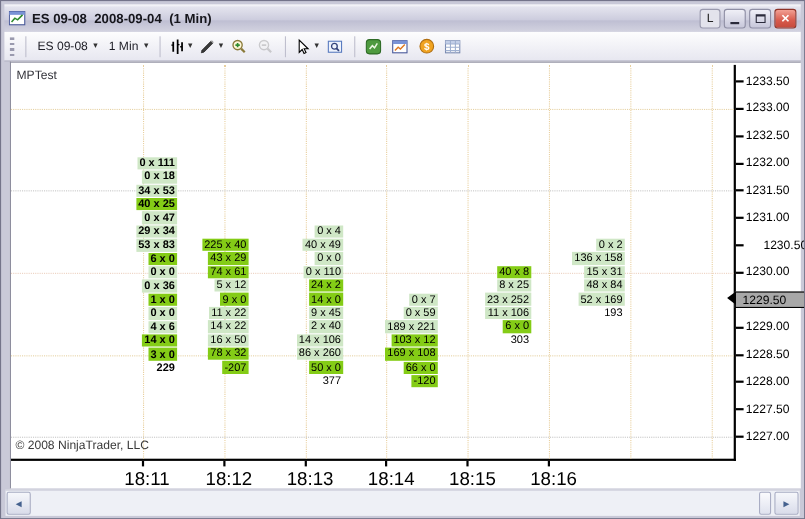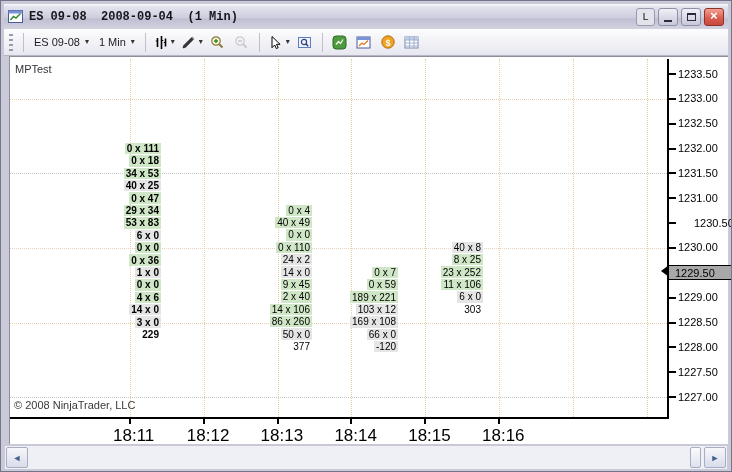--- a/index.html
+++ b/index.html
@@ -4,21 +4,21 @@
 <style>
   * { box-sizing: border-box; }
   body { margin:0; width:732px; height:472px; font-family:"Liberation Sans", sans-serif; }
 
   .window { position:relative; width:732px; height:472px; background:#c9c9d8;
             border:1px solid #74748a; overflow:hidden; }
 
   
   .titlebar { position:absolute; left:3px; top:3px; right:3px; height:25px;
     background:linear-gradient(180deg,#fbfbfd 0%,#e4e4ee 10%,#cdcdde 55%,#bfbfd3 60%,#d3d3e0 100%);
-    display:flex; align-items:center; padding:0 4px; gap:5px;font-family:Liberation Mono, monospace; }
+    display:flex; align-items:center; padding:0 4px; gap:5px; }
   .title-text { flex:1; font-size:12px; font-weight:bold; color:#16161c; white-space:pre; }
   .winbtns { display:flex; gap:3px; align-items:center; }
   .wbtn { width:20px; height:18px; border:1px solid #8f8fa5; border-radius:3px;
     background:linear-gradient(180deg,#f0f0f7,#c7c7da); display:flex; align-items:center;
     justify-content:center; font-size:11px; color:#222; }
   .wbtn.link { background:#e3e3ec; border-color:#9a9aae; width:19px; }
   .glyph-min { width:8px; height:2px; background:#2a2a3a; margin-top:9px; }
   .glyph-max { width:9px; height:8px; border:1px solid #2a2a3a; border-top-width:2px; }
   .wbtn.close { background:linear-gradient(180deg,#f2a094,#d85a4c 60%,#c64a3c);
     border-color:#8f3328; color:#fff; font-weight:bold; font-size:13px; line-height:1; }
@@ -49,21 +49,21 @@
   .ttick { position:absolute; top:362px; width:2px; height:5px; background:#000; }
   .tlabel { position:absolute; top:369px; width:34px; text-align:center; font-size:17px; color:#000; }
 
   .indicator-label { position:absolute; left:5px; top:6px; font-size:11px; color:#33333a; z-index:2; }
   .copyright { position:absolute; left:4px; top:342px; font-size:11px; color:#3a3a3a; z-index:2; }
 
   .col { position:absolute; display:flex; flex-direction:column; align-items:flex-end; z-index:2; }
   .cell { height:11.4px; margin-bottom:1px; display:flex; align-items:center; padding:0 2px;
     font-size:10px; color:#000; white-space:pre; }
   .cell.green { background:#cfe7c6; }
-  .cell.red   { background:#e5e5e5;margin-left:17px; }
+  .cell.red   { background:#84cc16;margin-left:17px; }
   .cell.none  { background:transparent; }
 
   .marker { position:absolute; left:658px; width:64px; height:15px; background:#a8a8a8;
     border:1px solid #000; display:flex; align-items:center; padding-left:6px;
     font-size:11px; color:#000; z-index:5; }
   .tip { position:absolute; left:-8px; top:-1px; width:0; height:0;
     border-top:6.5px solid transparent; border-bottom:6.5px solid transparent;
     border-right:8px solid #000; }
 
   
@@ -277,20 +277,32 @@
         <div class="cell red">6 x 0</div>
         <div class="cell green">0 x 0</div>
         <div class="cell green">0 x 36</div>
         <div class="cell red">1 x 0</div>
         <div class="cell green">0 x 0</div>
         <div class="cell green">4 x 6</div>
         <div class="cell red">14 x 0</div>
         <div class="cell red">3 x 0</div>
         <div class="cell none">229</div>
       </div>
+      <div class="col" style="right: 502px; top: 159.9px;">
+        <div class="cell red">225 x 40</div>
+        <div class="cell red">43 x 29</div>
+        <div class="cell red">74 x 61</div>
+        <div class="cell green">5 x 12</div>
+        <div class="cell red">9 x 0</div>
+        <div class="cell green">11 x 22</div>
+        <div class="cell green">14 x 22</div>
+        <div class="cell green">16 x 50</div>
+        <div class="cell red">78 x 32</div>
+        <div class="cell red">-207</div>
+      </div>
       <div class="col" style="right: 416px; top: 147.5px; align-items: flex-end;">
         <div class="cell green">0 x 4</div>
         <div class="cell green">40 x 49</div>
         <div class="cell green">0 x 0</div>
         <div class="cell green">0 x 110</div>
         <div class="cell red">24 x 2</div>
         <div class="cell red">14 x 0</div>
         <div class="cell green">9 x 45</div>
         <div class="cell green">2 x 40</div>
         <div class="cell green">14 x 106</div>
@@ -308,20 +320,28 @@
         <div class="cell red">-120</div>
       </div>
       <div class="col" style="right: 245px; top: 184.7px;">
         <div class="cell red">40 x 8</div>
         <div class="cell green">8 x 25</div>
         <div class="cell green">23 x 252</div>
         <div class="cell green">11 x 106</div>
         <div class="cell red">6 x 0</div>
         <div class="cell none">303</div>
       </div>
+      <div class="col" style="right: 160px; top: 159.9px;">
+        <div class="cell green">0 x 2</div>
+        <div class="cell green">136 x 158</div>
+        <div class="cell green">15 x 31</div>
+        <div class="cell green">48 x 84</div>
+        <div class="cell green">52 x 169</div>
+        <div class="cell none">193</div>
+      </div>
     </div>
 
   <div class="scrollbar">
     <span class="sb-btn left">◄</span>
     <span class="sb-thumb"></span>
     <span class="sb-btn right">►</span>
   </div>
 
 </div>
 

